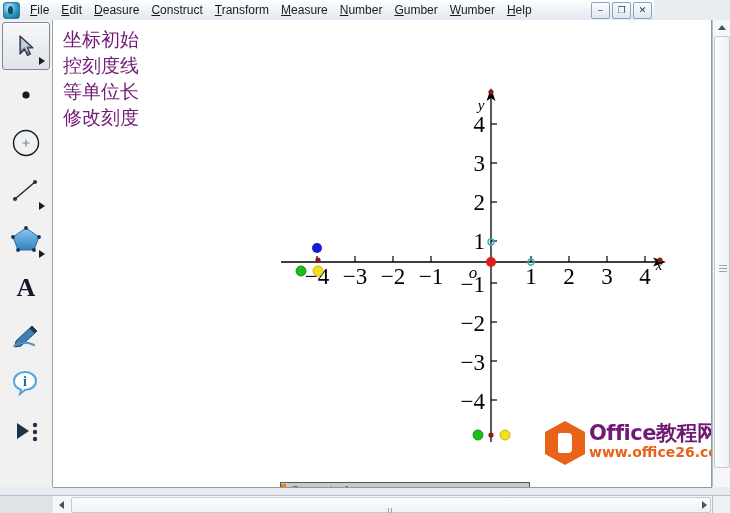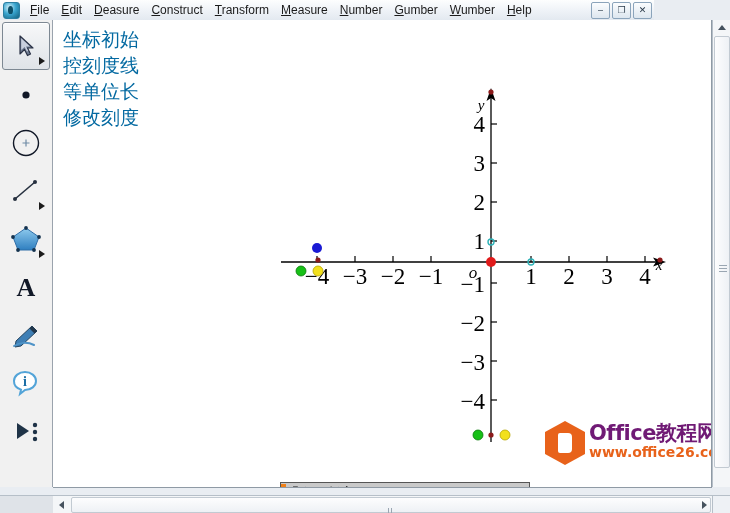--- a/index.html
+++ b/index.html
@@ -63,21 +63,21 @@
 
   
   .canvas-wrap{
     position:absolute;left:53px;top:20px;width:658px;height:467px;
     background:#ffffff;border:1px solid #8f9aa5;border-top:none;border-left:none;
     overflow:hidden;
   }
   .label-list{position:absolute;left:10px;top:6px;}
   .cn-label{
     font-family:"DejaVu Sans", sans-serif;
-    font-size:19px;line-height:26px;color:#0369a1;white-space:nowrap;
+    font-size:19px;line-height:26px;color:#701a75;white-space:nowrap;
   }
 
   .sketch{position:absolute;left:0;top:0;width:658px;height:467px;}
 
   
   .watermark{
     position:absolute;left:227px;top:462px;height:19px;
     border:1px solid #555;background:#c9c9c9;
     display:flex;align-items:center;
   }

